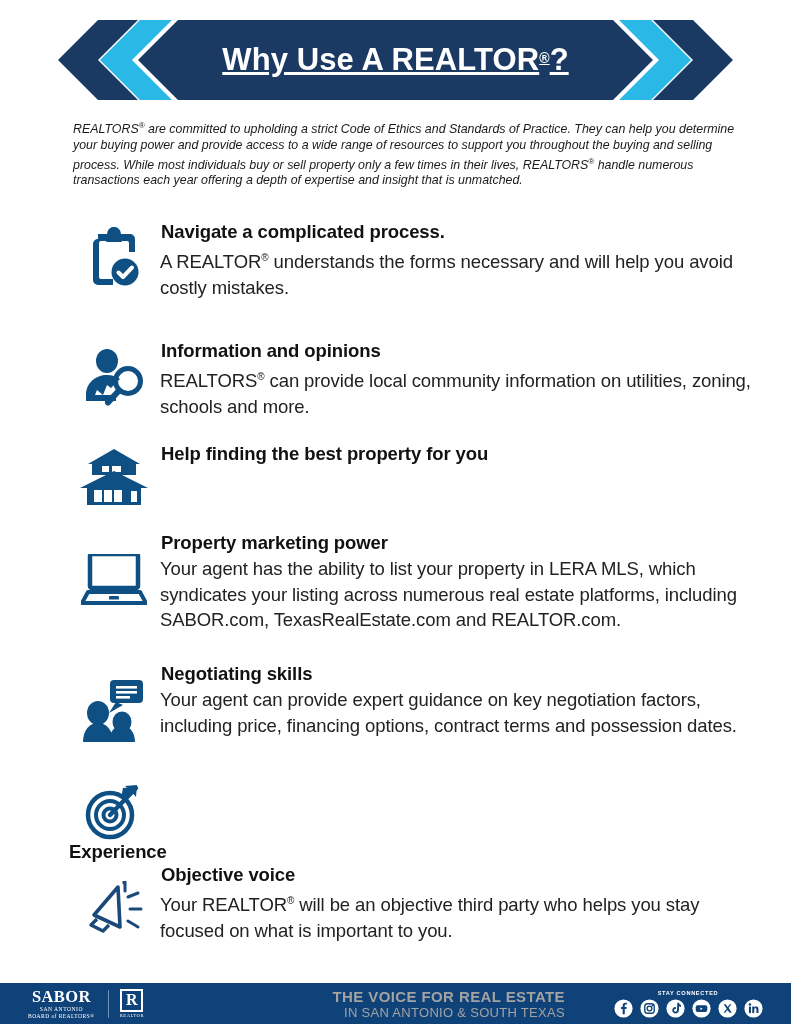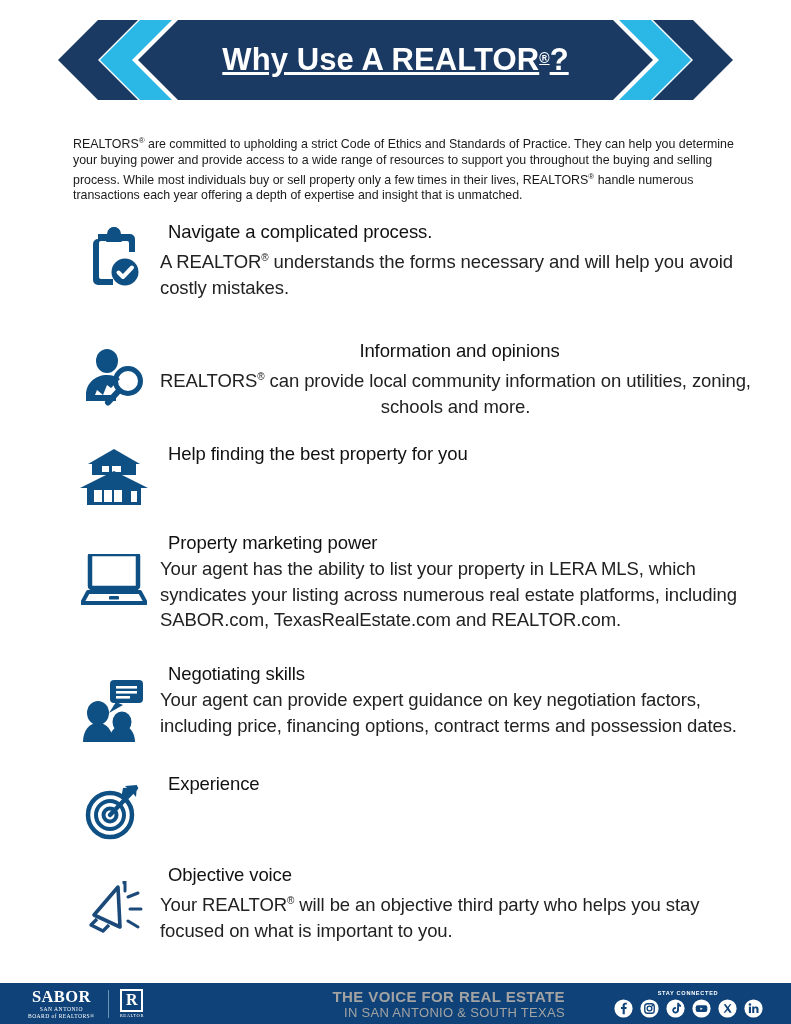--- a/index.html
+++ b/index.html
@@ -24,57 +24,57 @@
     pointer-events:none;
     text-decoration:underline;
   }
   .banner-title .reg{
     font-size:14px;vertical-align:super;line-height:0;
     position:relative;top:-2px;
   }
 
   
   .intro{
-    position:absolute;left:73px;top:121px;width:665px;
-    font-size:12.4px;line-height:15.6px;color:#1a1a1a;
+    position:absolute;left:73px;top:106px;width:665px;
+    font-size:12.4px;line-height:15.6px;color:#1a1a1a;font-style:italic;
   }
   .intro sup{font-size:8px;}
 
   
   .list{
     position:absolute;left:0;top:218px;width:791px;
   }
   .item{
     display:flex;align-items:flex-start;
     padding-left:68px;padding-right:40px;
     box-sizing:border-box;
   }
   .icon-wrap{
     width:92px;min-width:92px;
     display:flex;justify-content:center;
   }
   .icon-wrap svg{display:block;}
   .item-body{padding-top:2px;}
   .item-title{
-    font-size:18.5px;font-weight:normal;color:#111111;
-    line-height:24px;margin:0 0 1px 8px;letter-spacing:-.1px;
+    font-size:18.5px;font-weight:bold;color:#111111;
+    line-height:24px;margin:0 0 1px 1px;letter-spacing:-.1px;
   }
   .item-desc{
     font-size:18.5px;color:#222222;line-height:25.5px;margin:0;
     letter-spacing:-.1px;
   }
   .item-desc sup{font-size:10px;}
 
   
   .i0{height:106px;} .i0 .icon-wrap{padding-top:8px;}
-  .i1{height:103px;} .i1 .icon-wrap{padding-top:24px;}  .i1 .item-body{padding-top:15px;text-align:center;}
+  .i1{height:103px;} .i1 .icon-wrap{padding-top:24px;}  .i1 .item-body{padding-top:15px;}
   .i2{height:103px;} .i2 .icon-wrap{padding-top:22px;}  .i2 .item-body{padding-top:15px;}
   .i3{height:122px;} .i3 .icon-wrap{padding-top:30px;}  .i3 .item-body{padding-top:12px;}
   .i4{height:120px;} .i4 .icon-wrap{padding-top:24px;}  .i4 .item-body{padding-top:1px;}
-  .i5{height:91px;}  .i5 .icon-wrap{padding-top:10px;}  .i5 .item-body{padding-top:0px;}
+  .i5{height:91px;flex-direction:column;}  .i5 .icon-wrap{padding-top:10px;}  .i5 .item-body{padding-top:0px;}
   .i6{height:90px;justify-content:center;}  .i6 .icon-wrap{padding-top:18px;}  .i6 .item-body{padding-top:0px;}
 
   
   .footer{
     position:absolute;left:0;bottom:0;width:791px;height:41px;
     background:#0F4278;
     display:flex;align-items:center;
   }
   .footer-left{
     display:flex;align-items:center;padding-left:28px;width:250px;

